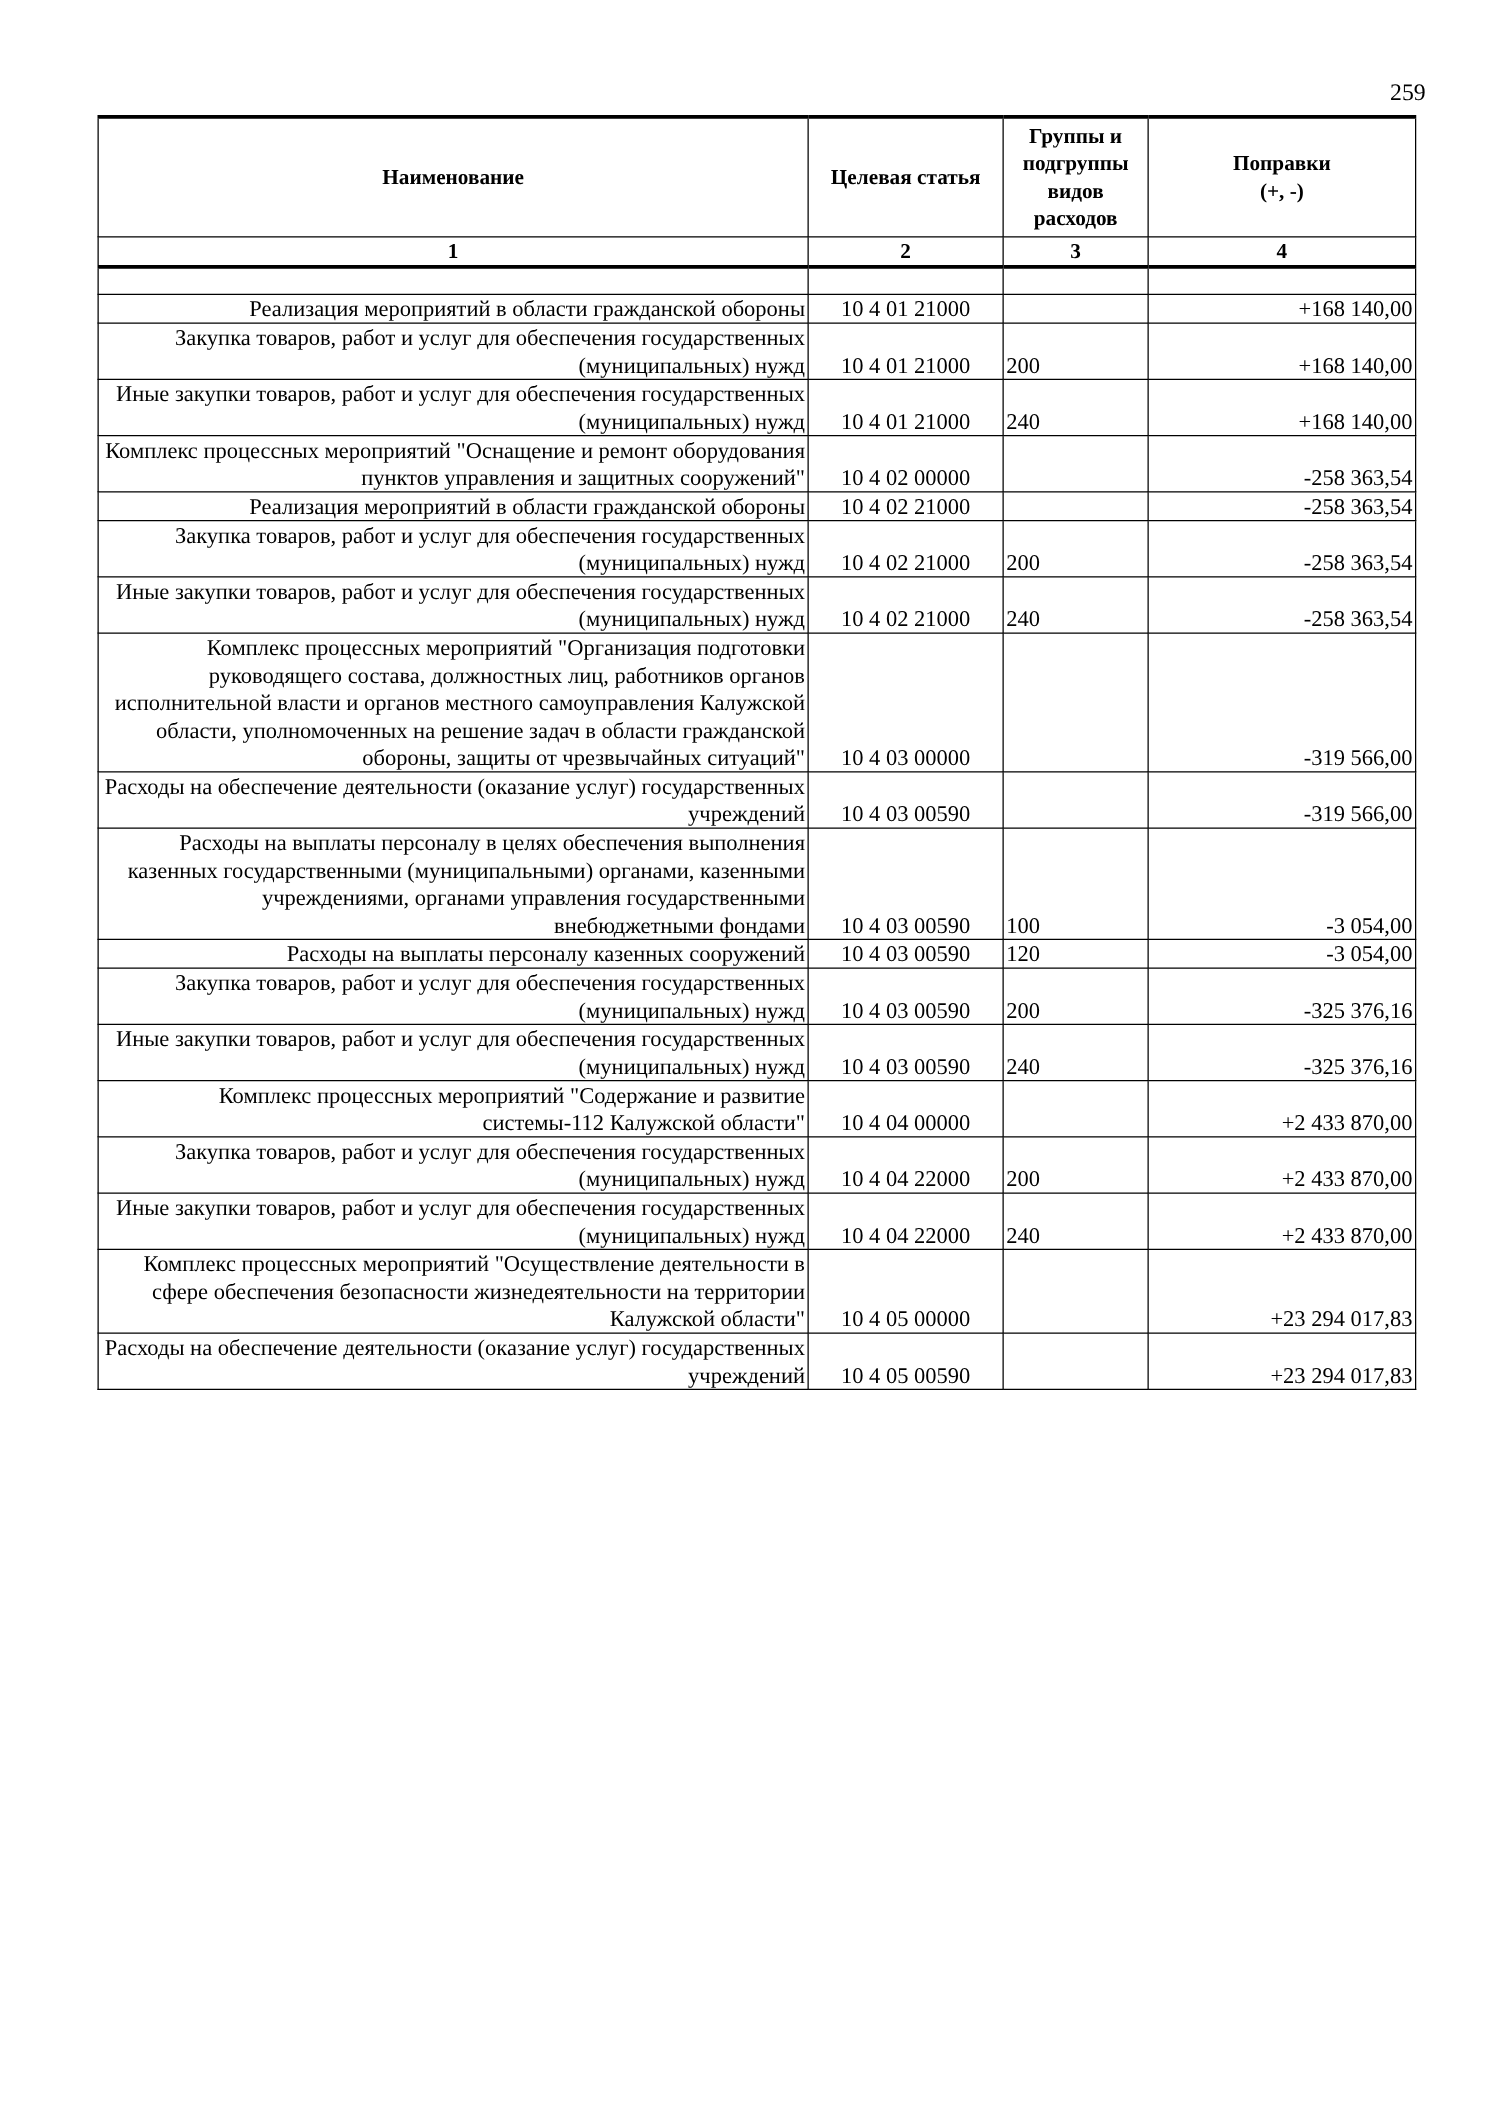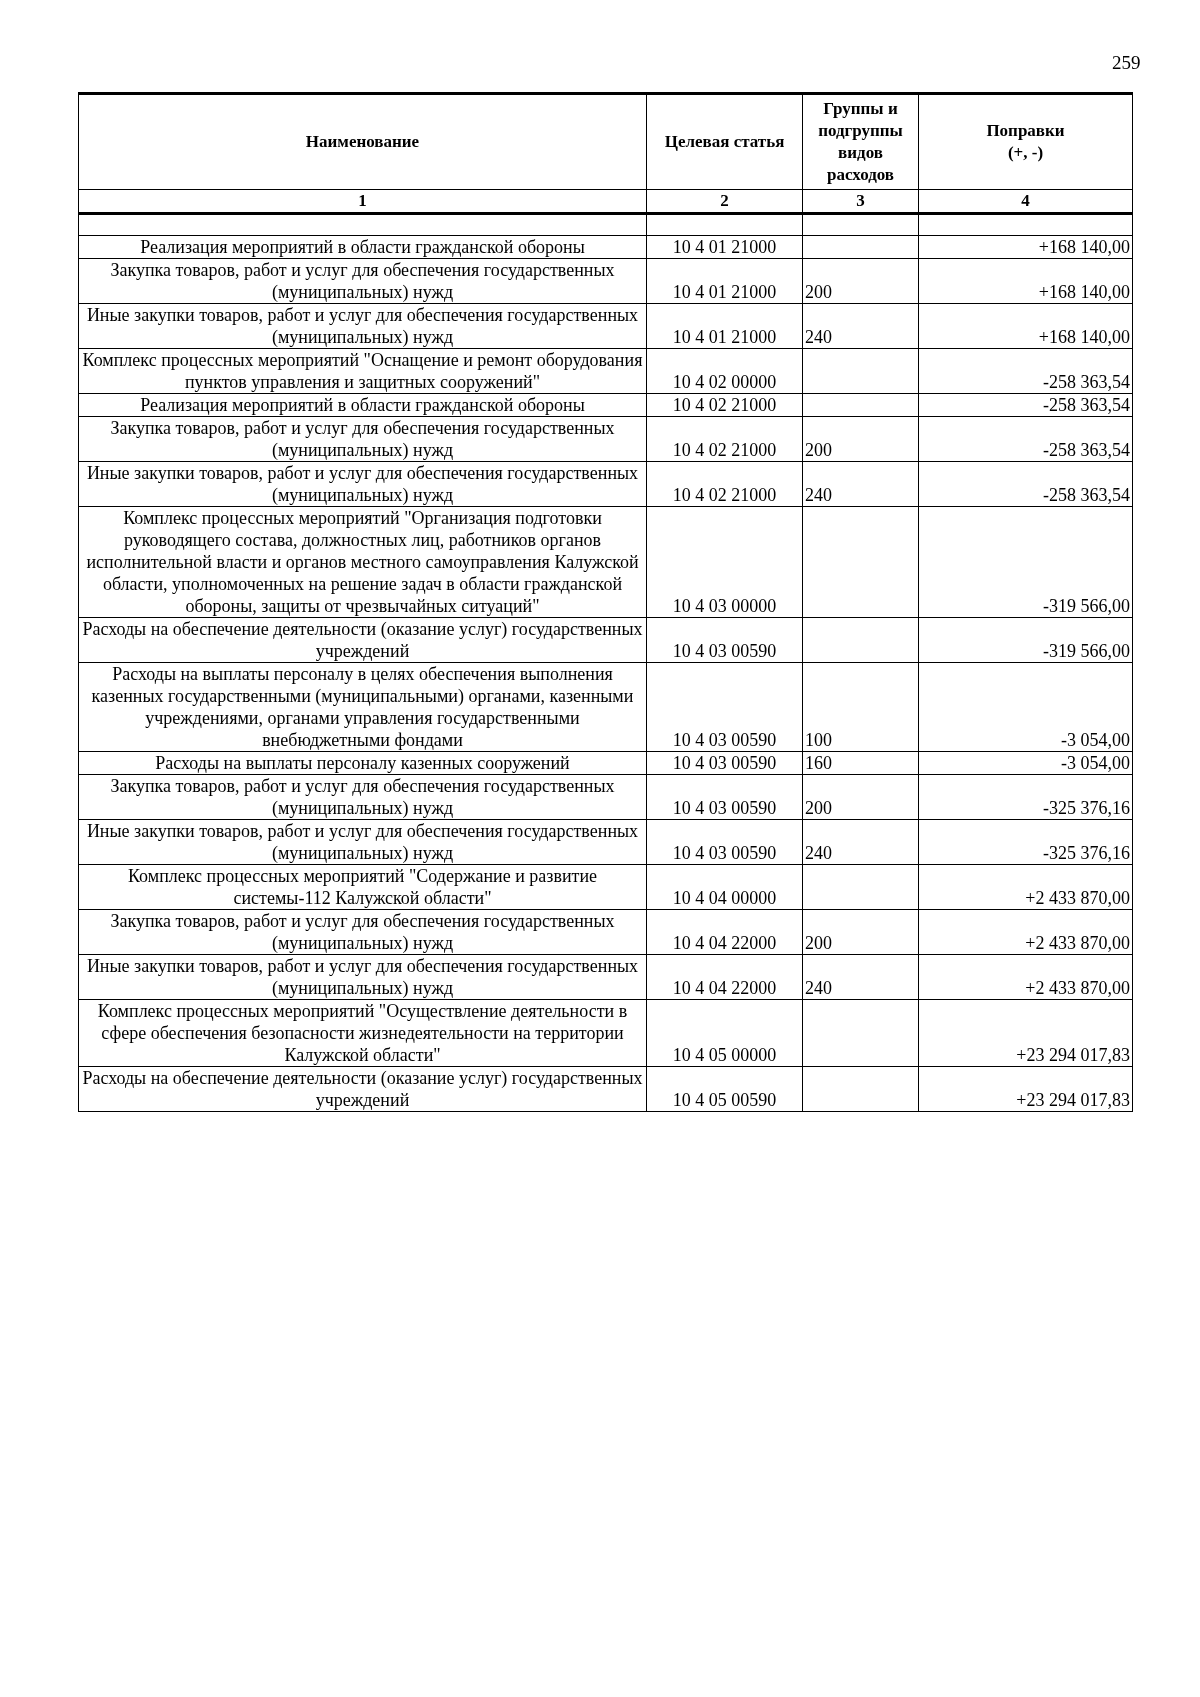--- a/index.html
+++ b/index.html
@@ -1,24 +1,24 @@
 <!DOCTYPE html>
 <html><head>
 <meta charset="utf-8">
 <style>
   html, body { margin: 0; padding: 0; background: #ffffff; }
   body { width: 1200px; height: 1697px; position: relative; font-family: "Liberation Serif", "DejaVu Serif", serif; color: #000; }
-  .page-num { position: absolute; top: 52px; left: 1112px; font-size: 19px; }
+  .page-num { position: absolute; top: 64px; left: 1112px; font-size: 19px; }
   table.budget { position: absolute; top: 92px; left: 78px; width: 1054px; border-collapse: collapse; table-layout: fixed; }
   table.budget td, table.budget th { border: 1.5px solid #000; font-size: 18px; line-height: 22px; padding: 0 2px; vertical-align: bottom; }
   table.budget thead th { font-weight: bold; text-align: center; vertical-align: middle; font-size: 17px; line-height: 22px; margin-top: 24px; }
   table.budget thead tr.head-main th { height: 94px; border-top: 3px solid #000; }
   table.budget thead tr.head-nums th { height: 20px; border-bottom: 3px solid #000; }
   col.c1 { width: 568px; } col.c2 { width: 156px; } col.c3 { width: 116px; } col.c4 { width: 214px; }
-  td.name { text-align: center; }
+  td.name { text-align: right; }
   td.code { text-align: center; }
   td.grp { }
   td.amt { text-align: right; }
   tr.spacer td { height: 20px; }
 </style>
 </head>
 <body>
 
 <div class="page-num">259</div>
 
@@ -109,21 +109,21 @@
       </tr>
       <tr>
         <td class="name">Расходы на выплаты персоналу в целях обеспечения выполнения казенных государственными (муниципальными) органами, казенными учреждениями, органами управления государственными внебюджетными фондами</td>
         <td class="code">10 4 03 00590</td>
         <td class="grp">100</td>
         <td class="amt">-3 054,00</td>
       </tr>
       <tr>
         <td class="name">Расходы на выплаты персоналу казенных сооружений</td>
         <td class="code">10 4 03 00590</td>
-        <td class="grp">160</td>
+        <td class="grp">120</td>
         <td class="amt">-3 054,00</td>
       </tr>
       <tr>
         <td class="name">Закупка товаров, работ и услуг для обеспечения государственных (муниципальных) нужд</td>
         <td class="code">10 4 03 00590</td>
         <td class="grp">200</td>
         <td class="amt">-325 376,16</td>
       </tr>
       <tr>
         <td class="name">Иные закупки товаров, работ и услуг для обеспечения государственных (муниципальных) нужд</td>

